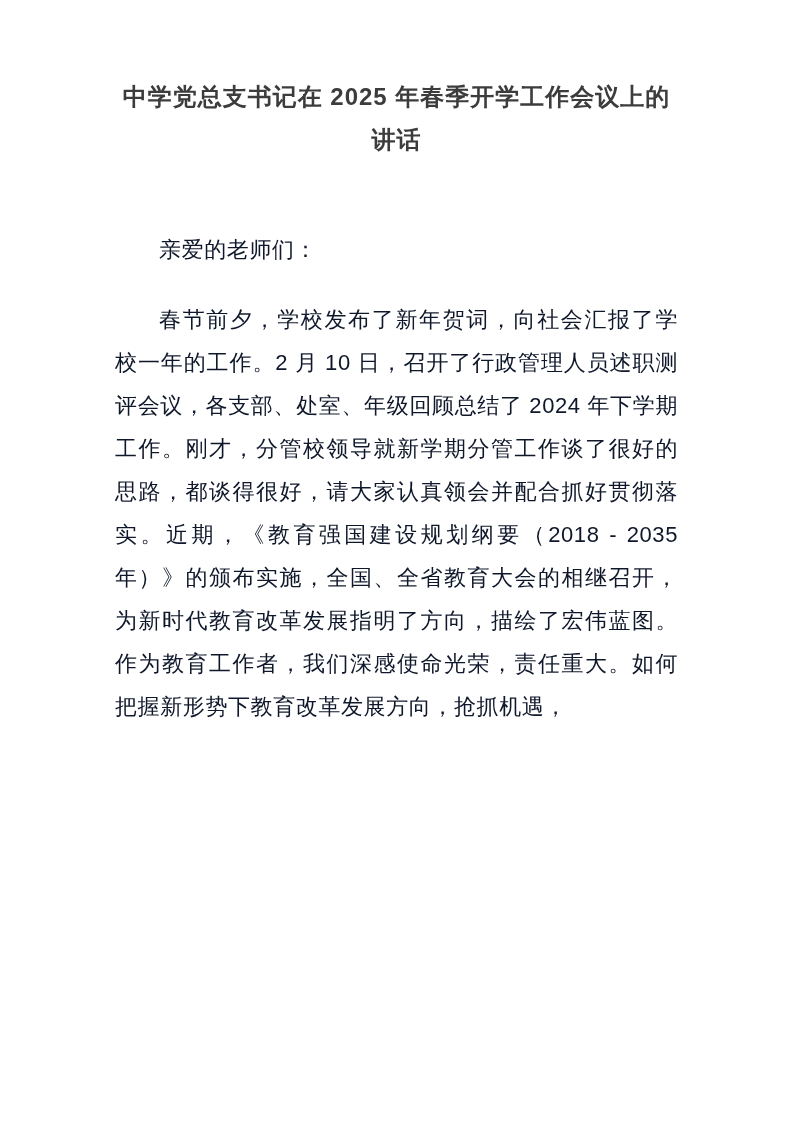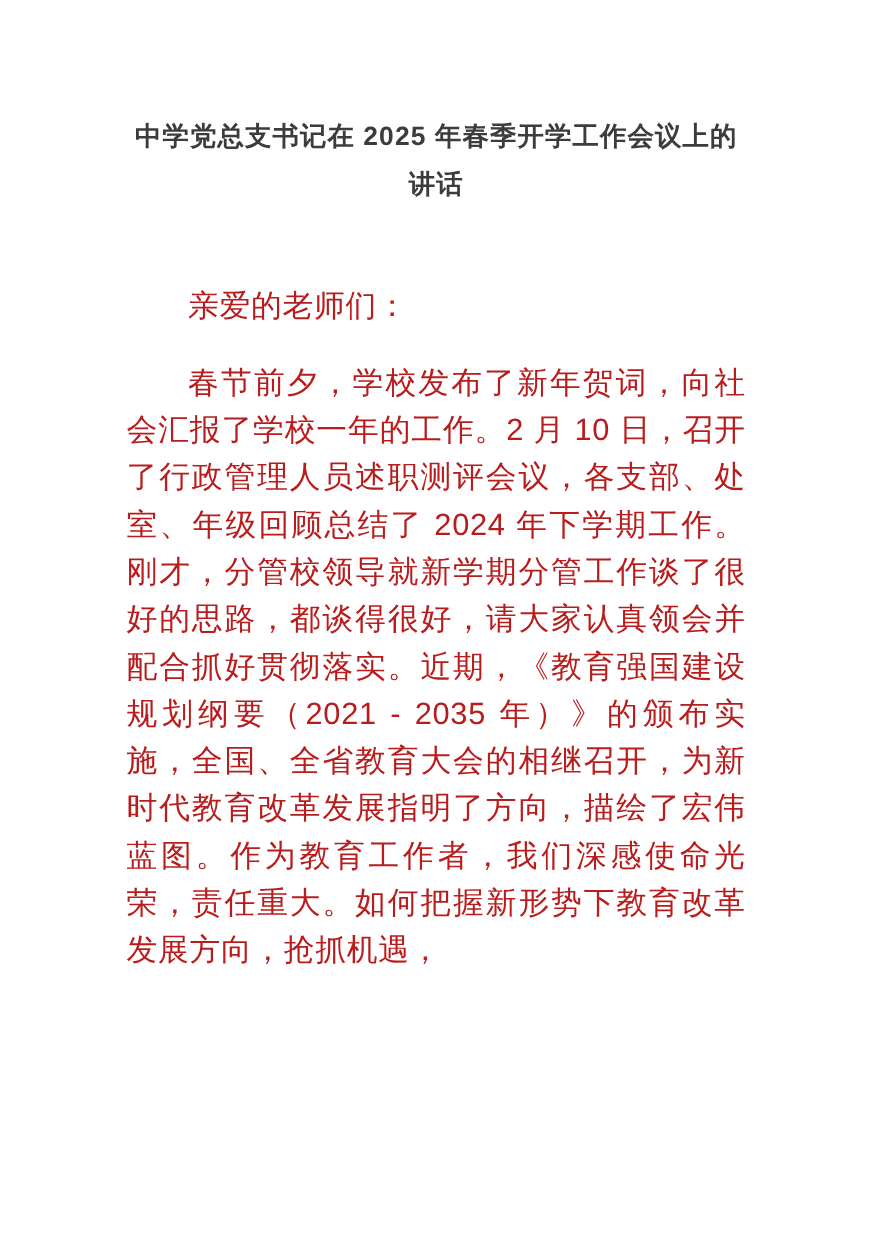--- a/index.html
+++ b/index.html
@@ -7,54 +7,54 @@
     padding: 0;
     background: #ffffff;
   }
   .page {
     position: relative;
     width: 793px;
     height: 1122px;
     margin: 0 auto;
     background: #ffffff;
     box-sizing: border-box;
-    padding: 103px 115px 0 115px;
+    padding: 75px 115px 0 115px;
     color: #3c3c3c;
     font-family: "Liberation Sans", "DejaVu Sans", sans-serif;
     overflow: hidden;
   }
   .doc-title {
     font-size: 24px;
     font-weight: bold;
     text-align: center;
     line-height: 43px;
     margin: 0 0 67px 0;
     letter-spacing: 1px;
     color: #3c3c3c;
   }
   .doc-text {
-    font-size: 28px;
+    font-size: 22px;
     line-height: 43px;
     text-align: justify;
     text-indent: 2em;
     letter-spacing: 0.6px;
     margin: 0;
-    color: #b91c1c;
+    color: #0f172a;
   }
   .salutation {
     margin: 0 0 27px 0;
   }
   .paragraph {
     margin: 0 0 22px 0;
   }
 </style>
 </head>
 <body>
 
 <div class="page">
   <h1 class="doc-title">中学党总支书记在 2025 年春季开学工作会议上的讲话</h1>
 
   <p class="doc-text salutation">亲爱的老师们：</p>
 
   <div>
-      <p class="doc-text paragraph">春节前夕，学校发布了新年贺词，向社会汇报了学校一年的工作。2 月 10 日，召开了行政管理人员述职测评会议，各支部、处室、年级回顾总结了 2024 年下学期工作。刚才，分管校领导就新学期分管工作谈了很好的思路，都谈得很好，请大家认真领会并配合抓好贯彻落实。近期，《教育强国建设规划纲要（2021 - 2035 年）》的颁布实施，全国、全省教育大会的相继召开，为新时代教育改革发展指明了方向，描绘了宏伟蓝图。作为教育工作者，我们深感使命光荣，责任重大。如何把握新形势下教育改革发展方向，抢抓机遇，</p>
+      <p class="doc-text paragraph">春节前夕，学校发布了新年贺词，向社会汇报了学校一年的工作。2 月 10 日，召开了行政管理人员述职测评会议，各支部、处室、年级回顾总结了 2024 年下学期工作。刚才，分管校领导就新学期分管工作谈了很好的思路，都谈得很好，请大家认真领会并配合抓好贯彻落实。近期，《教育强国建设规划纲要（2018 - 2035 年）》的颁布实施，全国、全省教育大会的相继召开，为新时代教育改革发展指明了方向，描绘了宏伟蓝图。作为教育工作者，我们深感使命光荣，责任重大。如何把握新形势下教育改革发展方向，抢抓机遇，</p>
     </div>
 </div>
 
 </body></html>

